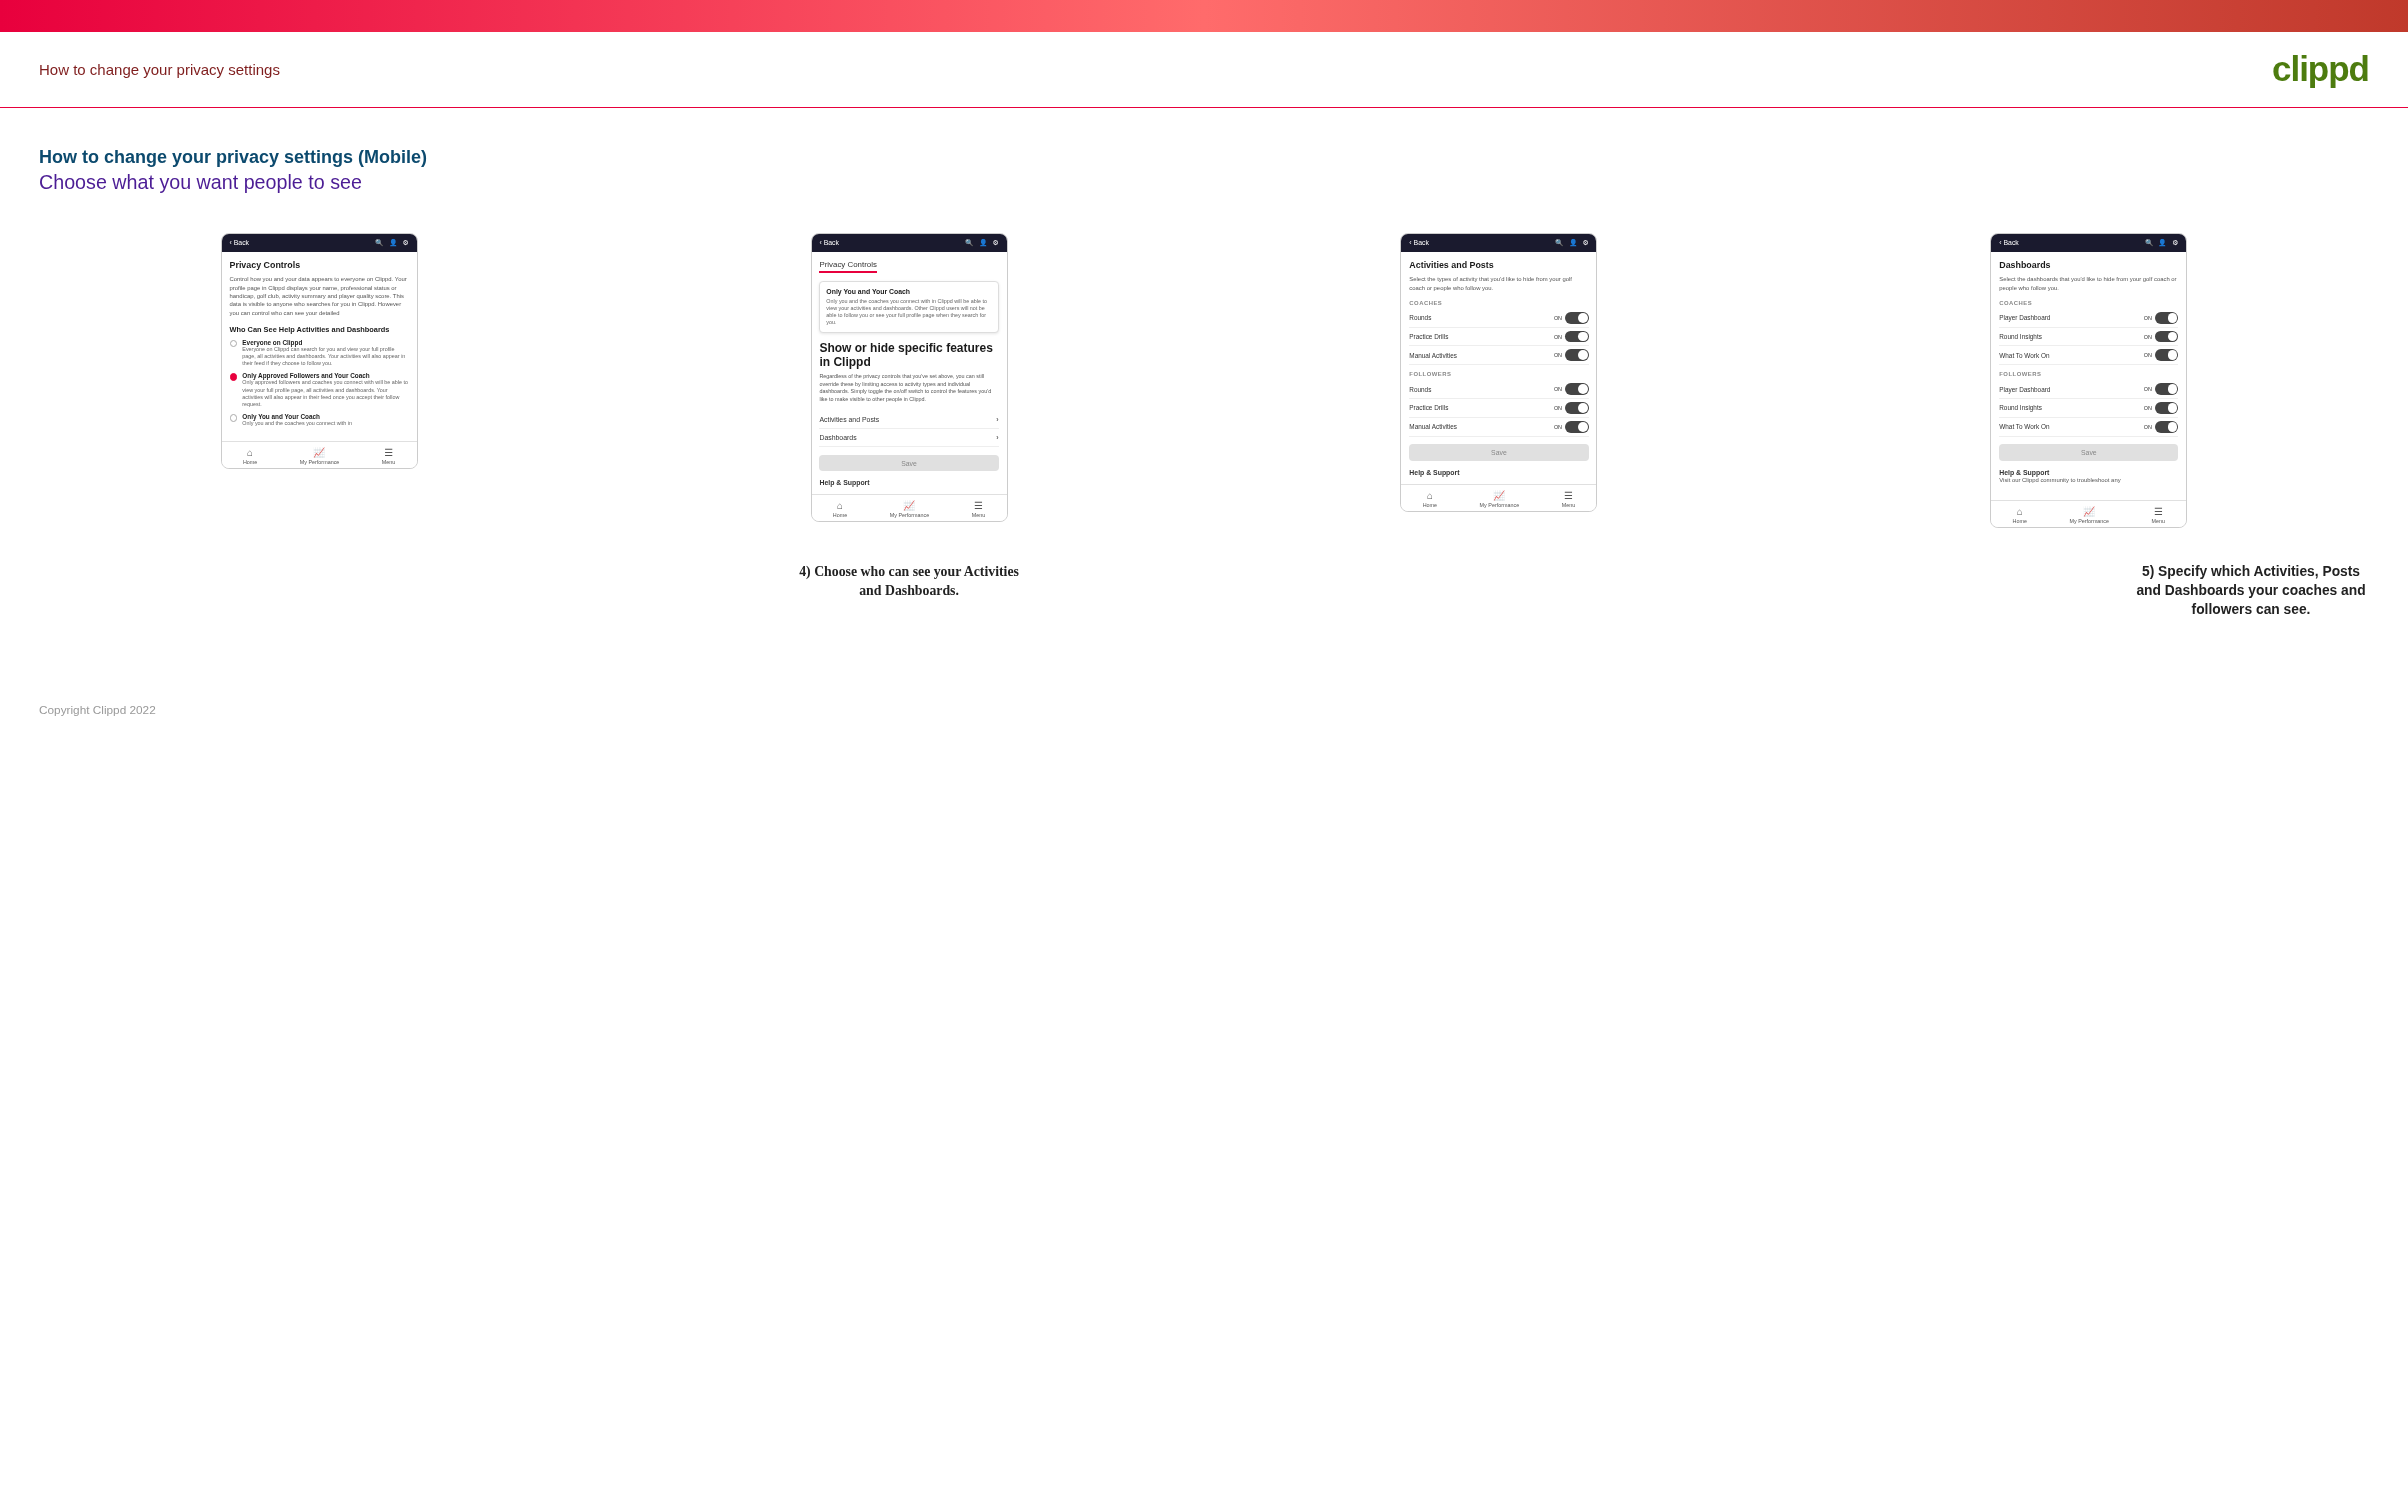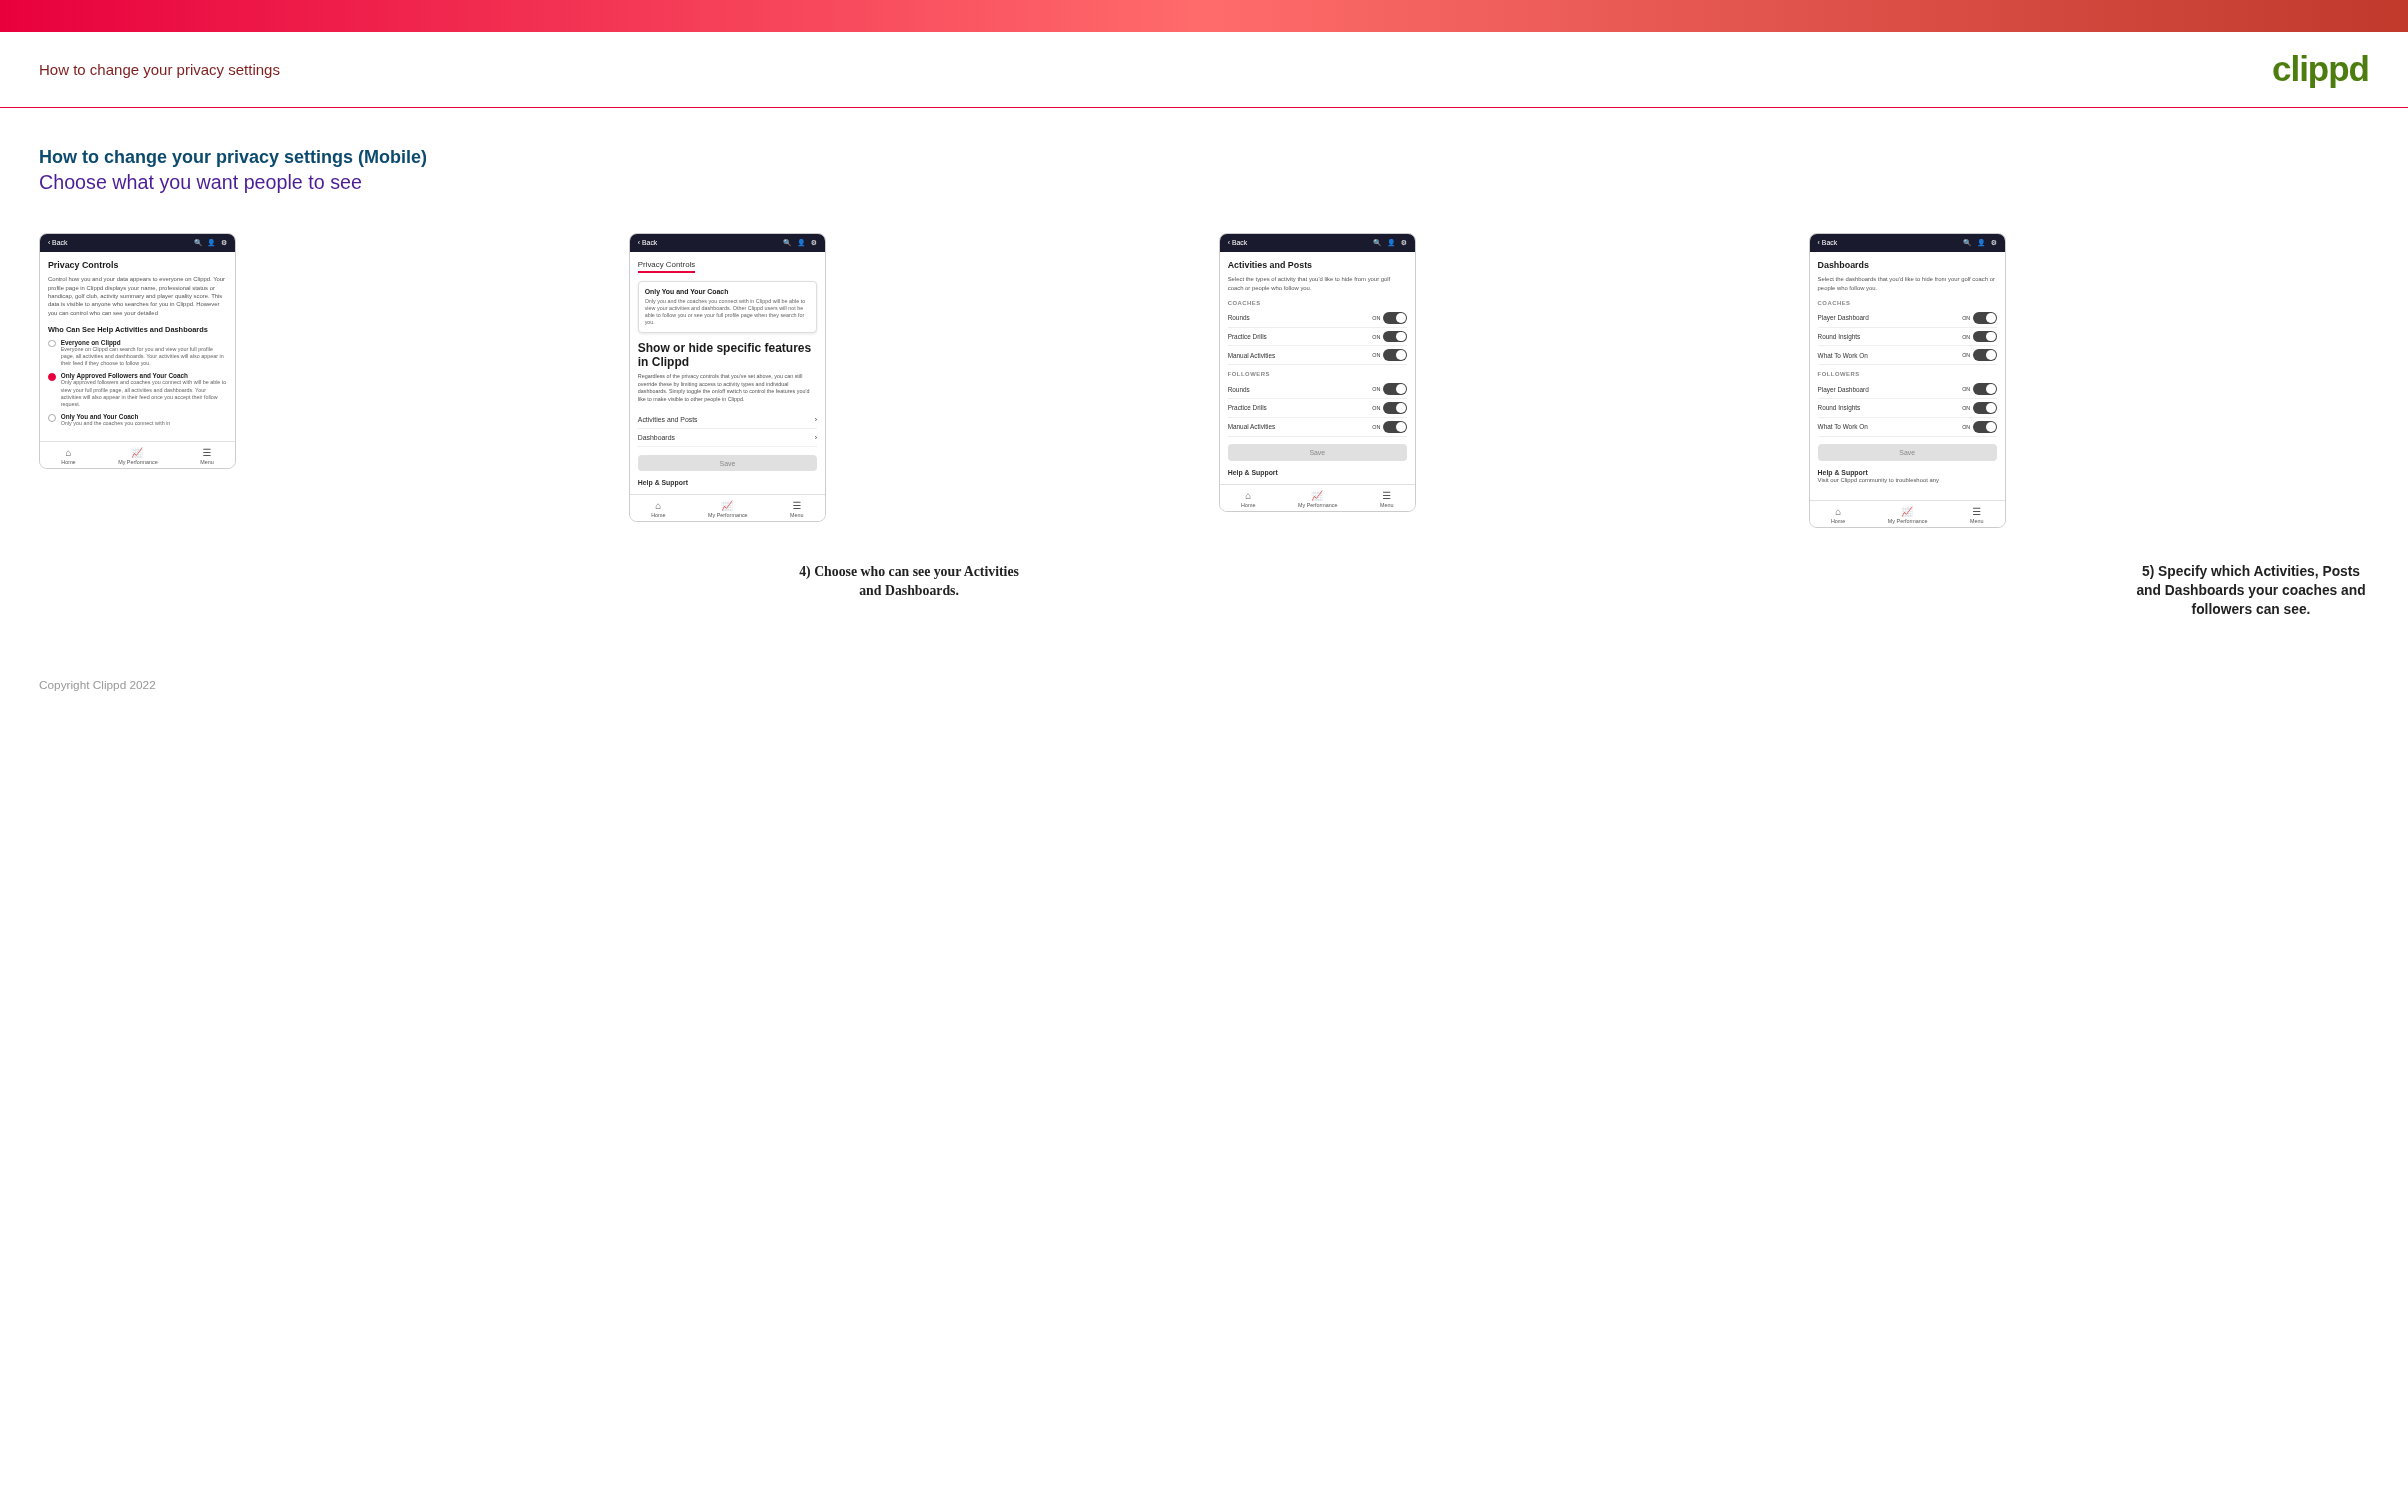--- a/index.html
+++ b/index.html
@@ -51,20 +51,21 @@
     .screenshots-row {
       display: flex;
       gap: 29.6px;
       align-items: flex-start;
       justify-content: center;
     }
 
     .screenshot-group {
       display: flex;
       flex-direction: column;
+      align-items: center;
       flex: 1;
     }
 
     .phone-mockup {
       width: 197px;
       border: 1.5px solid #ccc;
       border-radius: 7.9px;
       overflow: hidden;
       background: #f9f9f9;
       font-size: 6.9px;
@@ -304,21 +305,21 @@
     }
 
     .show-hide-desc {
       font-size: 5.4px;
       color: #555;
       line-height: 1.4;
       margin-bottom: 7.9px;
     }
 
     .copyright {
-      margin-top: 59px;
+      margin-top: 84px;
       font-size: 11.8px;
       color: #999;
     }
 
     .step-caption {
       margin-top: 13.8px;
       font-size: 13.8px;
       font-weight: 600;
       color: #222;
       text-align: center;

